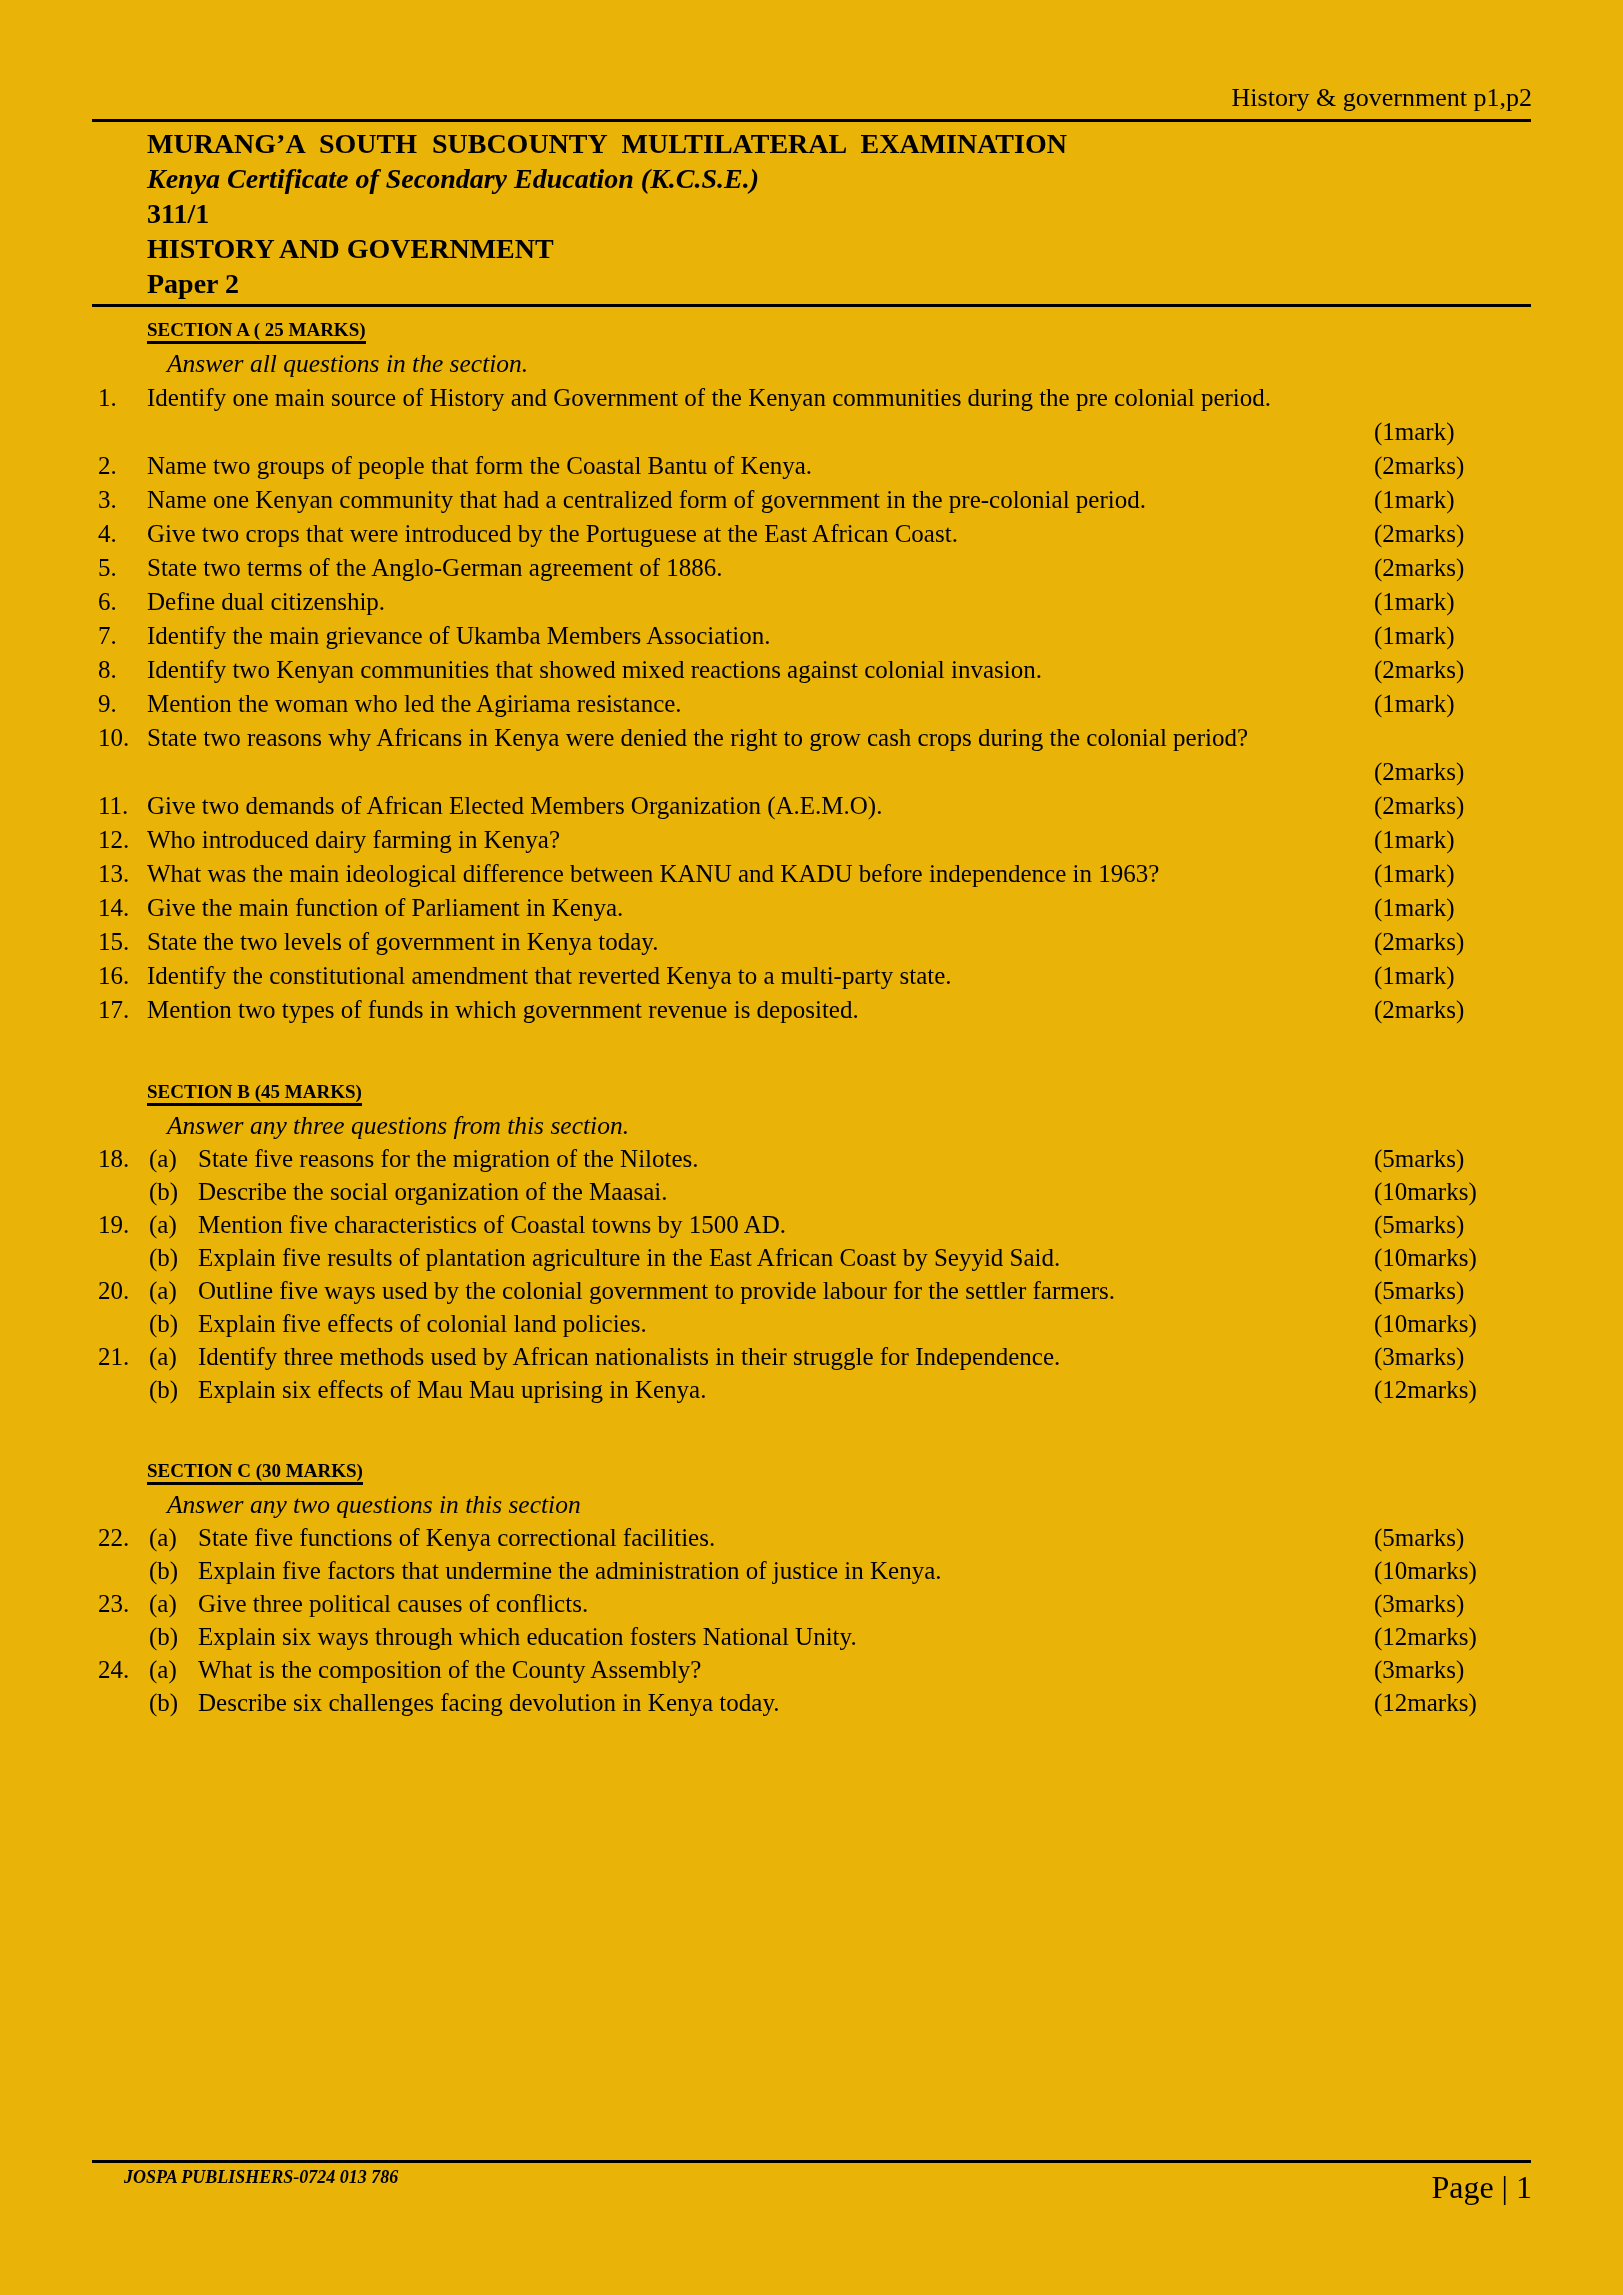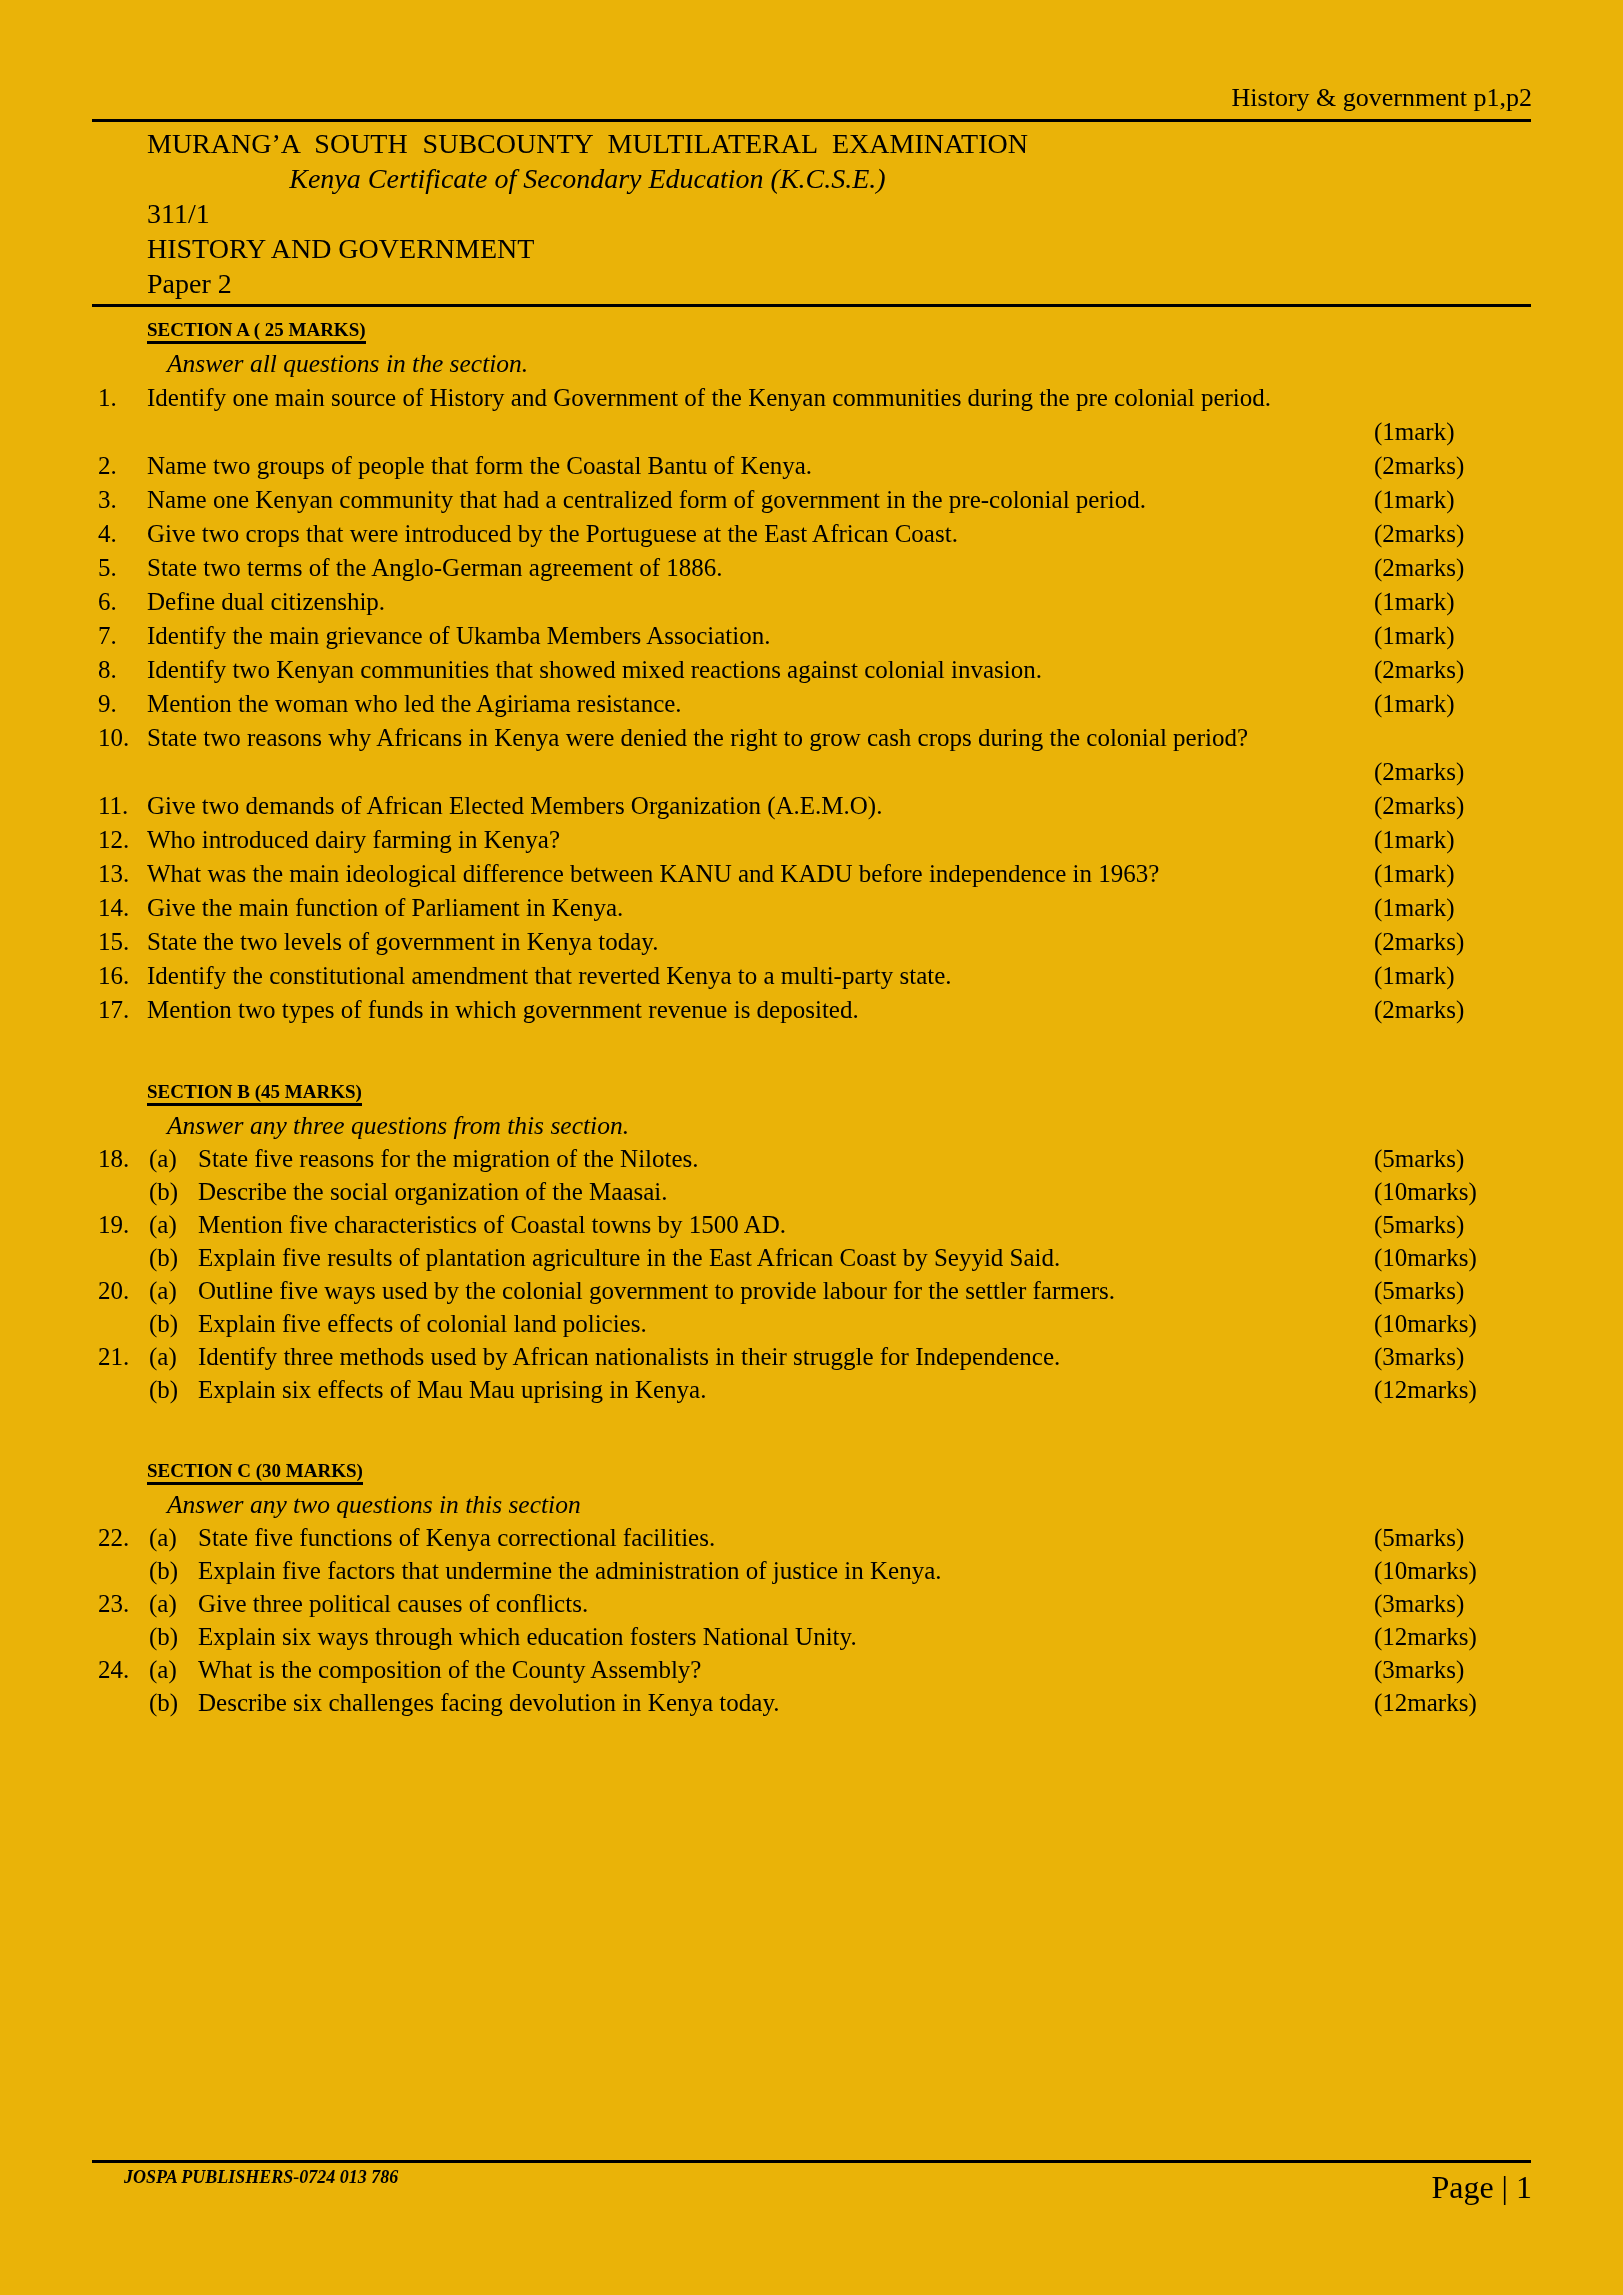--- a/index.html
+++ b/index.html
@@ -5,23 +5,23 @@
   html,body { margin:0; padding:0; background:#e8e8e8; }
   .page {
     position:relative; width:1624px; height:2295px; background:#eab308;
     font-family:"Liberation Serif", serif; color:#000; overflow:hidden;
   }
   .hdr-right { position:absolute; top:82px; right:92px; font-size:26px; line-height:31px; }
   .rule { position:absolute; left:92px; width:1439px; height:2.6px; background:#000; }
   #rule-top { top:119px; }
   #rule-title { top:304px; }
   #rule-footer { top:2160px; }
-  .title-block { position:absolute; left:147px; top:126px; font-weight:normal; font-size:28px; line-height:35px; white-space:nowrap; }
+  .title-block { position:absolute; left:147px; top:126px; font-weight:bold; font-size:28px; line-height:35px; white-space:nowrap; }
   .title-exam { word-spacing:7.9px; }
-  .title-cert { font-style:italic;text-align:center; }
+  .title-cert { font-style:italic; }
   .section { position:absolute; left:98px; width:1433px; }
   #section-a { top:313px; }
   #section-b { top:1075px; }
   #section-c { top:1454px; }
   .sec-head { margin-left:49px; line-height:34px; font-size:19px; font-weight:bold; }
   .sec-head > span { border-bottom:3.9px solid #000; padding-bottom:1.3px; }
   .sec-instr { margin-left:69px; line-height:33px; font-size:25.5px; font-style:italic; }
   #section-a .sec-instr { line-height:34px; }
   .qrow { position:relative; font-size:25px; line-height:34px; padding-left:49px; padding-right:170px; }
   .qnum { position:absolute; left:0; top:0; }

